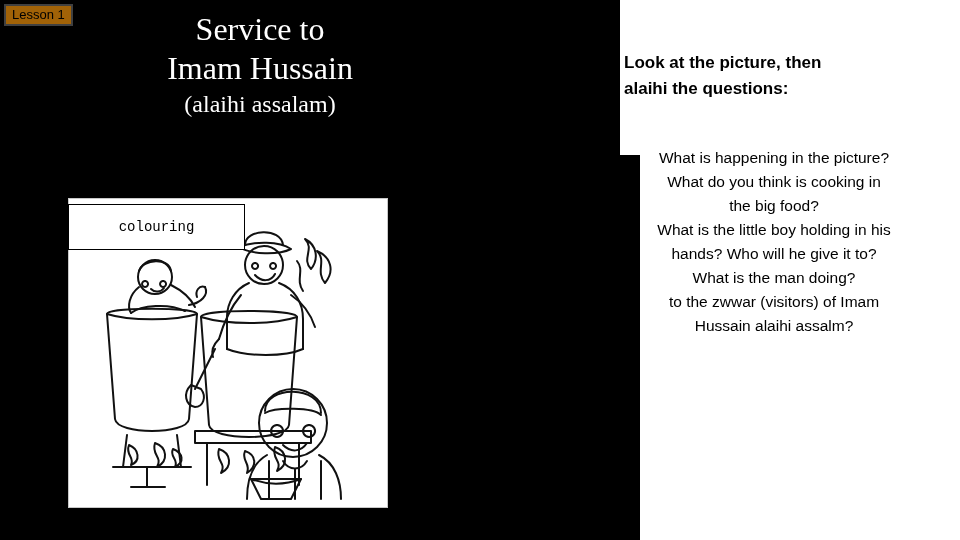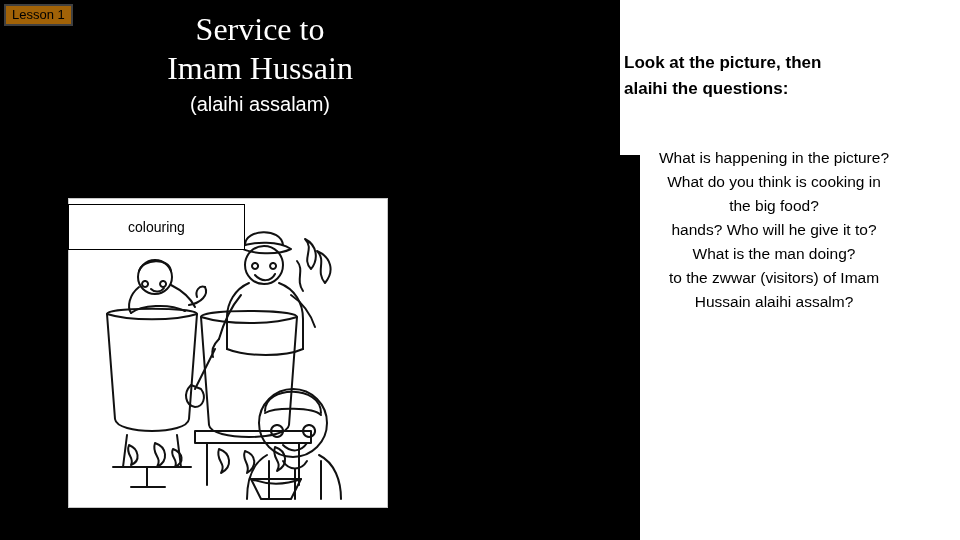--- a/index.html
+++ b/index.html
@@ -89,24 +89,24 @@
     color: #ffffff;
     z-index: 20;
   }
   .title-line {
     font-size: 32px;
     line-height: 39px;
     font-weight: normal;
     font-family: Liberation Serif, serif;
   }
   .title-sub {
-    font-size: 20px;
+    font-size: 24px;
     line-height: 28px;
     margin-top: 2px;
-    font-family: Liberation Sans, sans-serif;
+    font-family: Liberation Serif, serif;
   }
 
   
   .picture-frame {
     position: absolute;
     left: 68px;
     top: 198px;
     width: 318px;
     height: 308px;
     background: #ffffff;
@@ -121,21 +121,21 @@
     width: 175px;
     height: 44px;
     background: #ffffff;
     border: 1px solid #000000;
     z-index: 25;
     display: flex;
     align-items: center;
     justify-content: center;
     font-size: 14px;
     color: #000000;
-    font-family: Liberation Sans, sans-serif;
+    font-family: Liberation Mono, monospace;
   }
 
   
   .right-col {
     position: absolute;
     left: 624px;
     top: 50px;
     width: 300px;
     z-index: 20;
   }
@@ -268,20 +268,21 @@
 
   <div class="right-col">
     <div class="prompt-heading">
       <div>Look at the picture, then</div>
       <div>alaihi the questions:</div>
     </div>
     <div class="questions">
       <div>What is happening in the picture?</div>
       <div>What do you think is cooking in</div>
       <div>the big food?</div>
+      <div>What is the little boy holding in his</div>
       <div>hands? Who will he give it to?</div>
       <div>What is the man doing?</div>
       <div>to the zwwar (visitors) of Imam</div>
       <div>Hussain alaihi assalm?</div>
     </div>
   </div>
 
 </div>
 
 </body></html>

